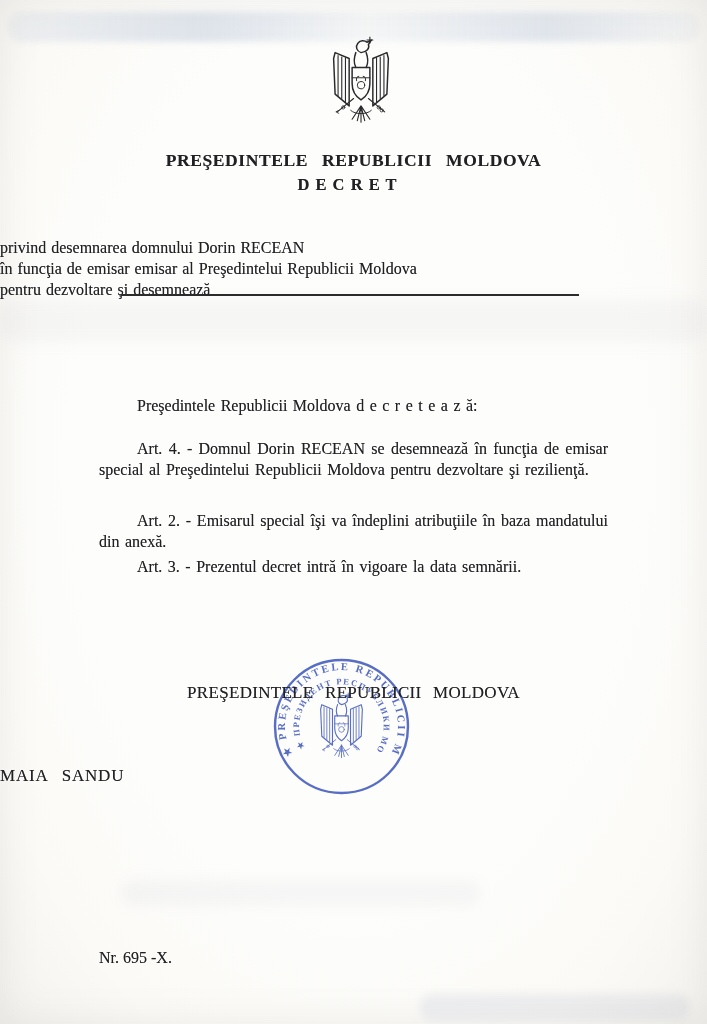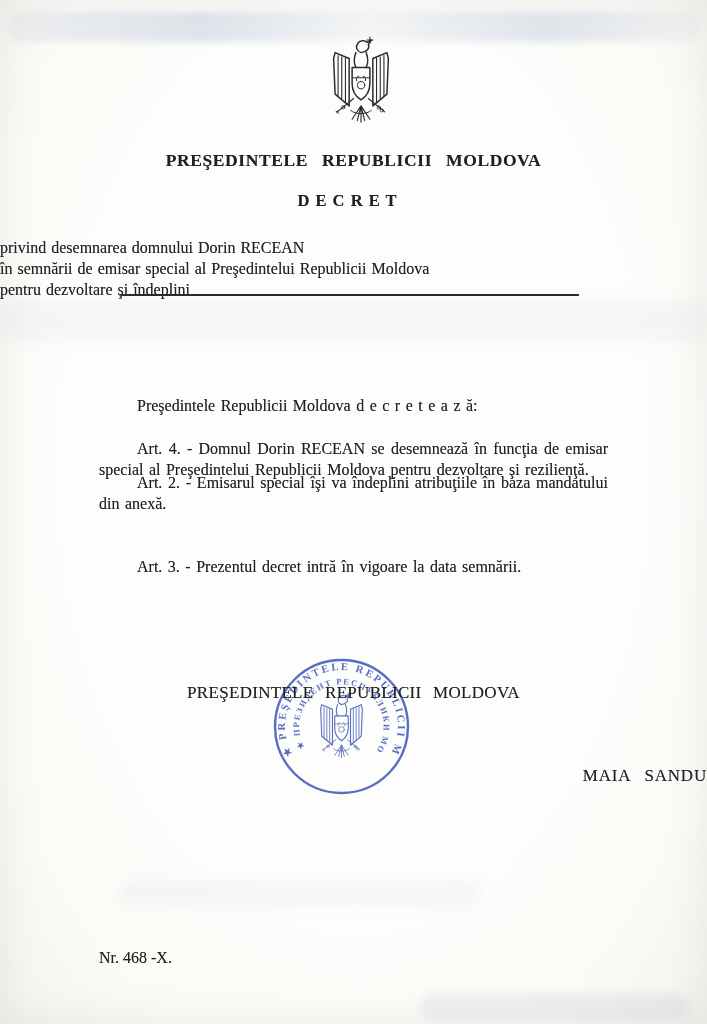--- a/index.html
+++ b/index.html
@@ -37,21 +37,21 @@
   .smudge-bottom{left:420px;top:994px;width:270px;height:26px;background:rgba(148,158,182,.13);filter:blur(4px);}
 
   .arms{position:absolute;left:324px;top:36px;width:74px;height:88px;color:#2b2b2e;}
 
   .title{
     position:absolute;left:0;top:150px;width:707px;margin:0;
     text-align:center;font-size:17.5px;font-weight:700;
     letter-spacing:.6px;word-spacing:9px;
   }
   .decret{
-    position:absolute;left:0;top:191px;width:695px;
+    position:absolute;left:0;top:175px;width:695px;
     text-align:center;font-size:16.5px;font-weight:700;letter-spacing:1px;
   }
   .subject{
     position:absolute;left:0;top:237px;width:707px;
     font-size:16px;line-height:21px;word-spacing:1px;
   }
   .rule{position:absolute;left:121px;top:294px;width:458px;border-top:2px solid #2c2c2f;}
 
   .para{
     position:absolute;left:99px;width:509px;margin:0;
@@ -60,21 +60,21 @@
   }
   .preamble{top:356px;}
   .enacting{top:395px;}
 
   .sig-title{
     position:absolute;left:0;top:683px;width:707px;
     text-align:center;font-size:17px;word-spacing:7px;letter-spacing:.3px;
   }
   .sig-name{
     position:absolute;left:0;top:766px;width:707px;
-    text-align:right;font-size:17px;word-spacing:9px;letter-spacing:.8px;
+    text-align:left;font-size:17px;word-spacing:9px;letter-spacing:.8px;
   }
 
   .stamp{
     position:absolute;left:271px;top:656px;width:141px;height:141px;
     color:var(--stamp-blue,#3c55be);opacity:.85;mix-blend-mode:multiply;
   }
   .stamp .ring-text{
     font-family:"Liberation Serif","DejaVu Serif",serif;
     font-weight:700;fill:currentColor;
   }
@@ -134,28 +134,28 @@
 
   <svg class="arms" viewBox="0 0 100 118" aria-hidden="true">
     <use href="#coa"></use>
   </svg>
 
   <h1 class="title txt">PREŞEDINTELE REPUBLICII MOLDOVA</h1>
   <div class="decret txt">D E C R E T</div>
 
   <div class="subject txt">
     <div>privind desemnarea domnului Dorin RECEAN</div>
-    <div>în semnării de emisar special al Preşedintelui Republicii Moldova</div>
-    <div>pentru dezvoltare şi îndeplini</div>
+    <div>în funcţia de emisar emisar al Preşedintelui Republicii Moldova</div>
+    <div>pentru dezvoltare şi desemnează</div>
   </div>
   <div class="rule"></div>
 
   <p class="para enacting txt">Preşedintele Republicii Moldova  d e c r e t e a z ă:</p>
   <p class="para txt" style="top:438px">Art. 4. - Domnul Dorin RECEAN se desemnează în funcţia de emisar special al Preşedintelui Republicii Moldova pentru dezvoltare şi rezilienţă.</p>
-  <p class="para txt" style="top:472px">Art. 2. - Emisarul special îşi va îndeplini atribuţiile în baza mandatului din anexă.</p>
+  <p class="para txt" style="top:510px">Art. 2. - Emisarul special îşi va îndeplini atribuţiile în baza mandatului din anexă.</p>
   <p class="para txt" style="top:556px">Art. 3. - Prezentul decret intră în vigoare la data semnării.</p>
 
   <svg class="stamp" viewBox="0 0 140 140" aria-hidden="true">
     <defs>
       <path id="arcOuter" d="M 21.5,98 A 56,56 0 1 1 118.5,98" fill="none"></path>
       <path id="arcInner" d="M 33.6,91 A 42,42 0 1 1 106.4,91" fill="none"></path>
     </defs>
     <circle cx="70" cy="70" r="66" fill="none" stroke="currentColor" stroke-width="2.4"></circle>
     <text class="ring-text outer-ring-text">
       <textPath href="#arcOuter" startOffset="0" textLength="290" lengthAdjust="spacing">★ PREŞEDINTELE REPUBLICII MOLDOVA</textPath>
@@ -163,16 +163,16 @@
     <text class="ring-text inner-ring-text">
       <textPath href="#arcInner" startOffset="0" textLength="216" lengthAdjust="spacing">★ ПРЕЗИДЕНТ РЕСПУБЛИКИ МОЛДОВА</textPath>
     </text>
     <use href="#coa" x="42" y="36" width="56" height="66"></use>
   </svg>
 
   <div class="sig-title txt">PREŞEDINTELE REPUBLICII MOLDOVA</div>
   <div class="sig-name txt">MAIA SANDU</div>
 
   <div class="footer txt">
-    <div>Nr. 468 -X.</div>
+    <div>Nr. 695 -X.</div>
   </div>
 
 </div>
 
 </body></html>

